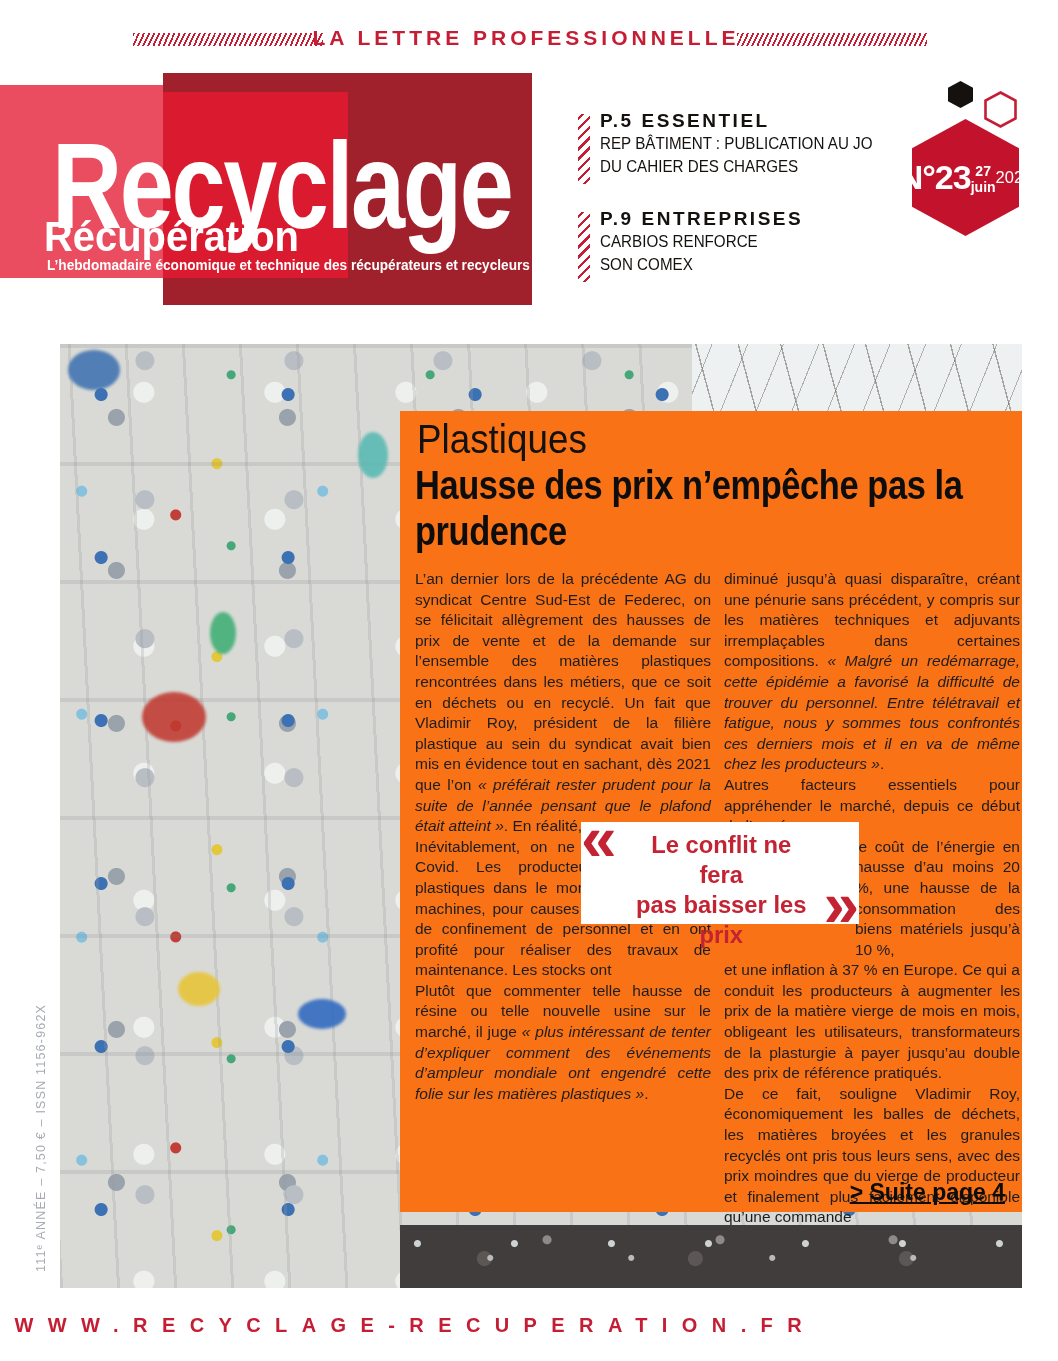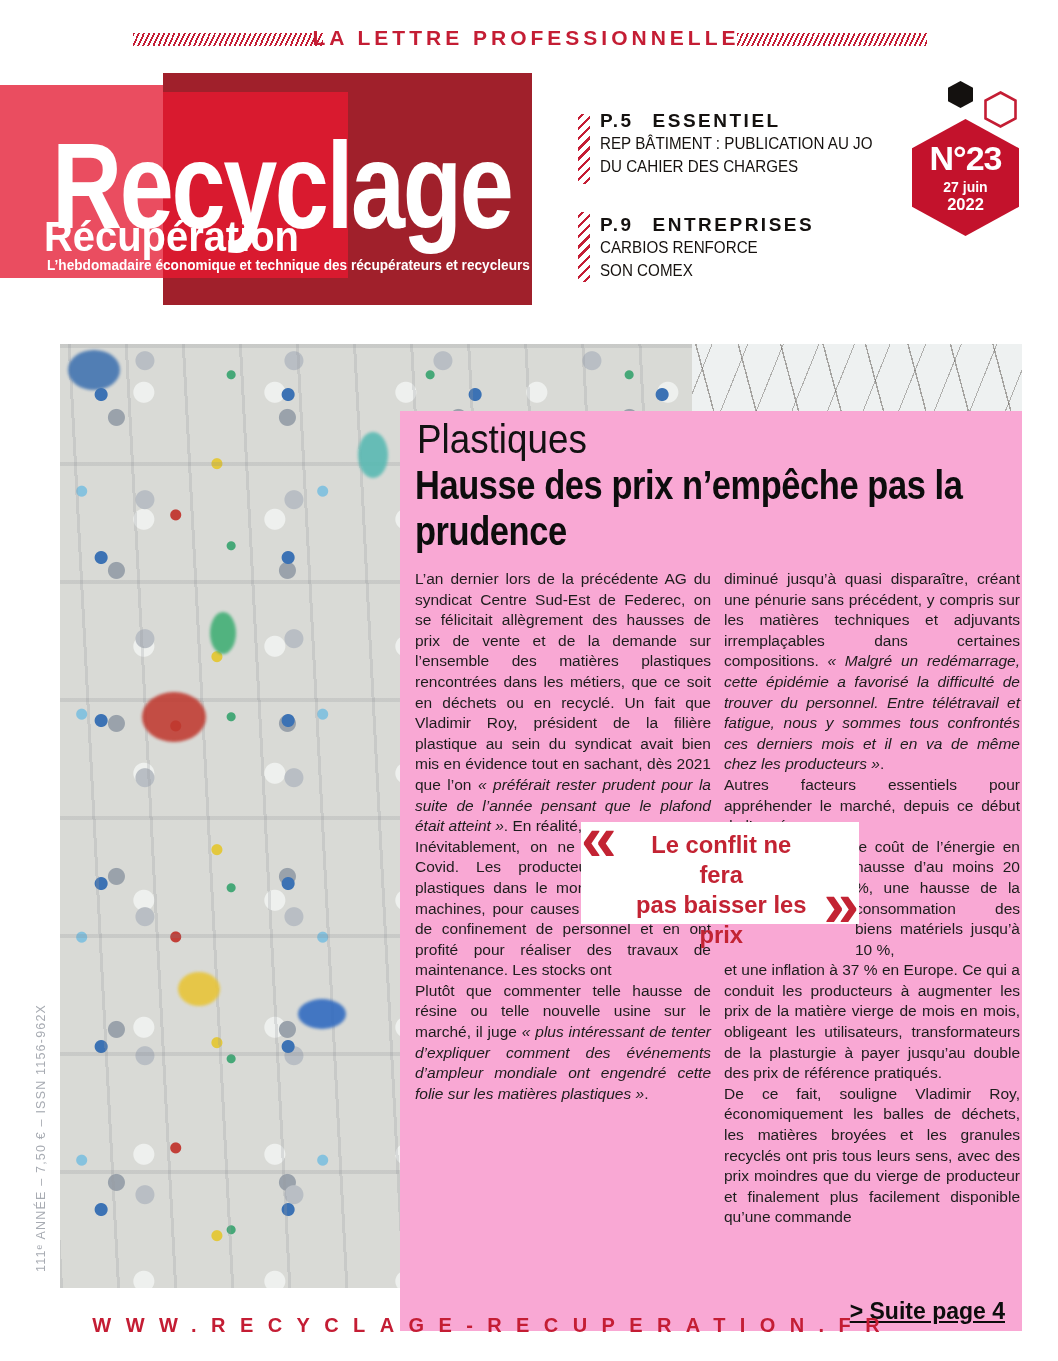--- a/index.html
+++ b/index.html
@@ -29,45 +29,45 @@
   .logo-recuperation{
     position:absolute; left:44px; top:216px; color:#fff; font-size:42px; font-weight:700;
     line-height:1; transform:scaleX(0.95); transform-origin:0 0; white-space:nowrap;
   }
   .logo-tagline{
     position:absolute; left:47px; top:256px; color:#fff; font-size:15.5px; font-weight:700;
     transform:scaleX(0.88); transform-origin:0 0; white-space:nowrap;
   }
   
   .summary-item{position:absolute; left:578px; display:flex;}
-  .summary-item.one{top:110px;} .summary-item.two{top:208px;align-items:flex-end;}
+  .summary-item.one{top:110px;} .summary-item.two{top:208px;}
   .v-hatch{
     width:12px; height:70px; margin-top:4px;
     background:repeating-linear-gradient(135deg,transparent 0 2.2px,#c41d34 2.2px 4.6px,transparent 4.6px 7.2px);
   }
   .summary-text{margin-left:10px;}
   .summary-head{font-size:19px; font-weight:700; letter-spacing:2.5px; color:#14110f; white-space:nowrap;}
-  .summary-head .sp{margin-left:19px;}
+  .summary-head .sp{margin-left:8px;}
   .summary-line{
     font-size:16.5px; color:#15110e; line-height:23px; white-space:nowrap;
     transform:scaleX(0.92); transform-origin:0 0;
   }
   
   .hex{position:absolute;}
   .hex-black{left:948px; top:81px;}
   .hex-ring{left:984px; top:91px;}
   .hex-badge{left:912px; top:119px; width:107px; height:117px;}
   .hex-badge svg{position:absolute; left:0; top:0;}
   .hex-badge .hex-text{
     position:absolute; left:0; top:0; width:107px; height:117px; color:#fff;
-    display:flex; flex-direction:column; align-items:center; justify-content:center; text-align:center;
+    display:flex; align-items:center; justify-content:center; text-align:center;
   }
   .hex-num{font-size:34px; font-weight:700; line-height:1.05; letter-spacing:-1px;}
   .hex-date1{font-size:14px; font-weight:700; margin-top:3px;}
-  .hex-date2{font-size:16.5px; font-weight:700;}
+  .hex-date2{font-size:16.5px; font-weight:400;}
   
   .photo{position:absolute; left:60px; top:344px; width:962px; height:944px; overflow:hidden;}
   .photo-base{
     position:absolute; inset:0; background-color:#d9dad6;
     background-image:
       repeating-linear-gradient(180deg,rgba(125,128,134,0.18) 0 4px,transparent 4px 118px),
       repeating-linear-gradient(87deg,rgba(150,153,158,0.25) 0 3px,transparent 3px 57px),
       radial-gradient(circle at 22% 31%, #3c72b4 0 6px, transparent 7px),
       radial-gradient(circle at 71% 62%, #e3c83e 0 5px, transparent 6px),
       radial-gradient(circle at 44% 81%, #c23f38 0 5px, transparent 6px),
@@ -98,21 +98,21 @@
     background-size:97px 53px,141px 47px,173px 59px,211px 61px;
   }
   .blob{position:absolute; border-radius:50%; filter:blur(1.5px); opacity:0.88;}
   .blob.b1{left:8px; top:6px; width:52px; height:40px; background:#3f72b0;}
   .blob.b2{left:82px; top:348px; width:64px; height:50px; background:#c03a30;}
   .blob.b3{left:118px; top:628px; width:42px; height:34px; background:#e8c435;}
   .blob.b4{left:150px; top:268px; width:26px; height:42px; background:#3fae74;}
   .blob.b5{left:238px; top:655px; width:48px; height:30px; background:#2e69c0;}
   .blob.b6{left:298px; top:88px; width:30px; height:46px; background:#57b9b2;}
   
-  .panel{position:absolute; left:400px; top:411px; width:622px; height:920px; background:#f9a8d4;}
+  .panel{position:absolute; left:400px; top:411px; width:622px; height:801px; background:#f97316;}
   .kicker{
     position:absolute; left:17px; top:6px; font-size:40px; font-weight:400; color:#121212;
     line-height:1.1; transform:scaleX(0.92); transform-origin:0 0; white-space:nowrap;
   }
   .headline{
     position:absolute; left:15px; top:52px; font-size:41px; font-weight:700; color:#0d0d0d;
     line-height:1.12; letter-spacing:-0.5px; transform:scaleX(0.84); transform-origin:0 0; width:700px;
   }
   .cols{position:absolute; left:15px; top:158px; display:flex; width:607px;}
   .col{width:296px; font-size:15.5px; line-height:20.6px; color:#1d1d1d;}
@@ -129,21 +129,21 @@
   .pq-text{
     position:absolute; left:50px; top:8px; width:186px; text-align:center;
     color:#c32333; font-size:24.5px; font-weight:700; line-height:1.22; transform:scaleX(0.97); transform-origin:0 0;
   }
   
   .issue-vertical{
     position:absolute; left:34px; top:1272px; transform:rotate(-90deg); transform-origin:0 0;
     color:#a7abb2; font-size:12.5px; letter-spacing:1.2px; white-space:nowrap;
   }
   .footer-url{
-    position:absolute; left:0; top:1314px; width:972px; text-align:center;
+    position:absolute; left:0; top:1314px; width:972px; text-align:left;
     color:#c41d34; font-size:20px; font-weight:700; letter-spacing:0.72em; text-indent:0.72em; white-space:nowrap;
   }
 </style>
 </head>
 <body>
 
 <div class="page">
 
   <div class="h-hatch left"></div>
   <div class="topline">LA LETTRE PROFESSIONNELLE</div>

